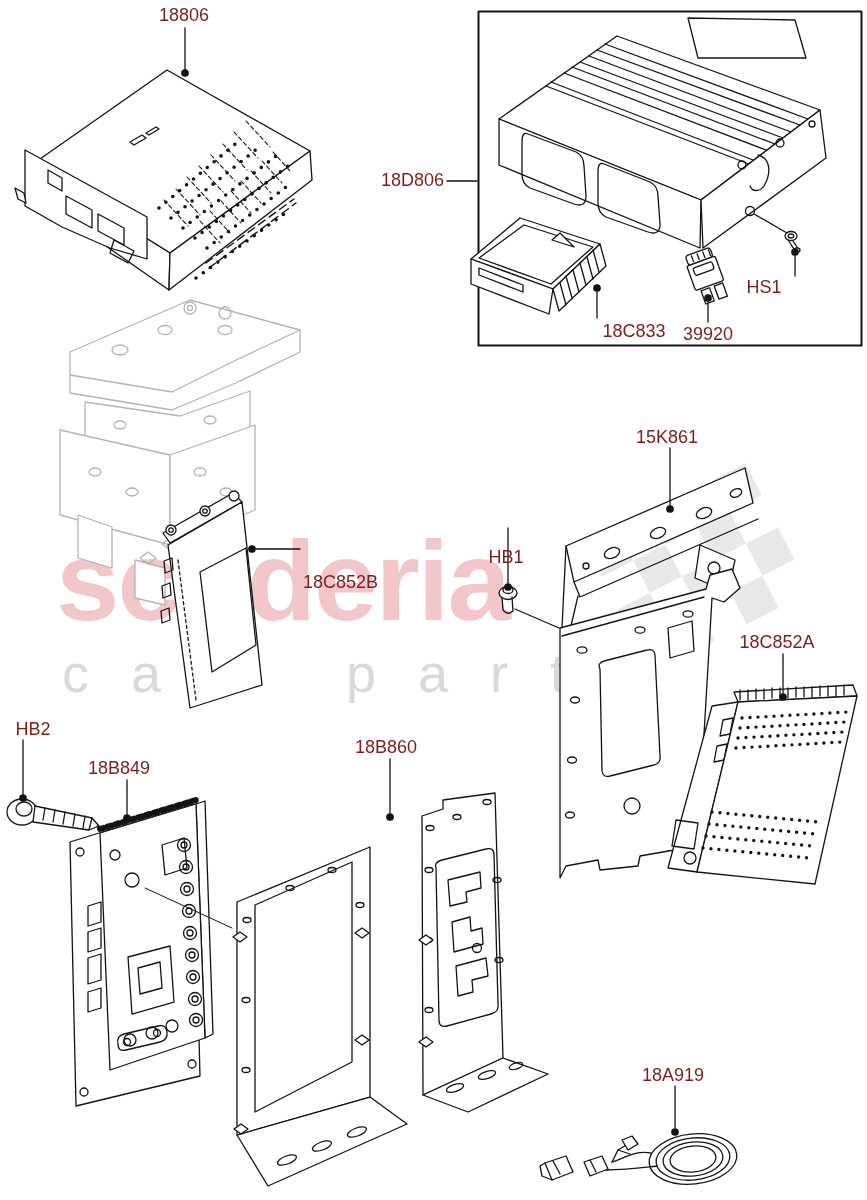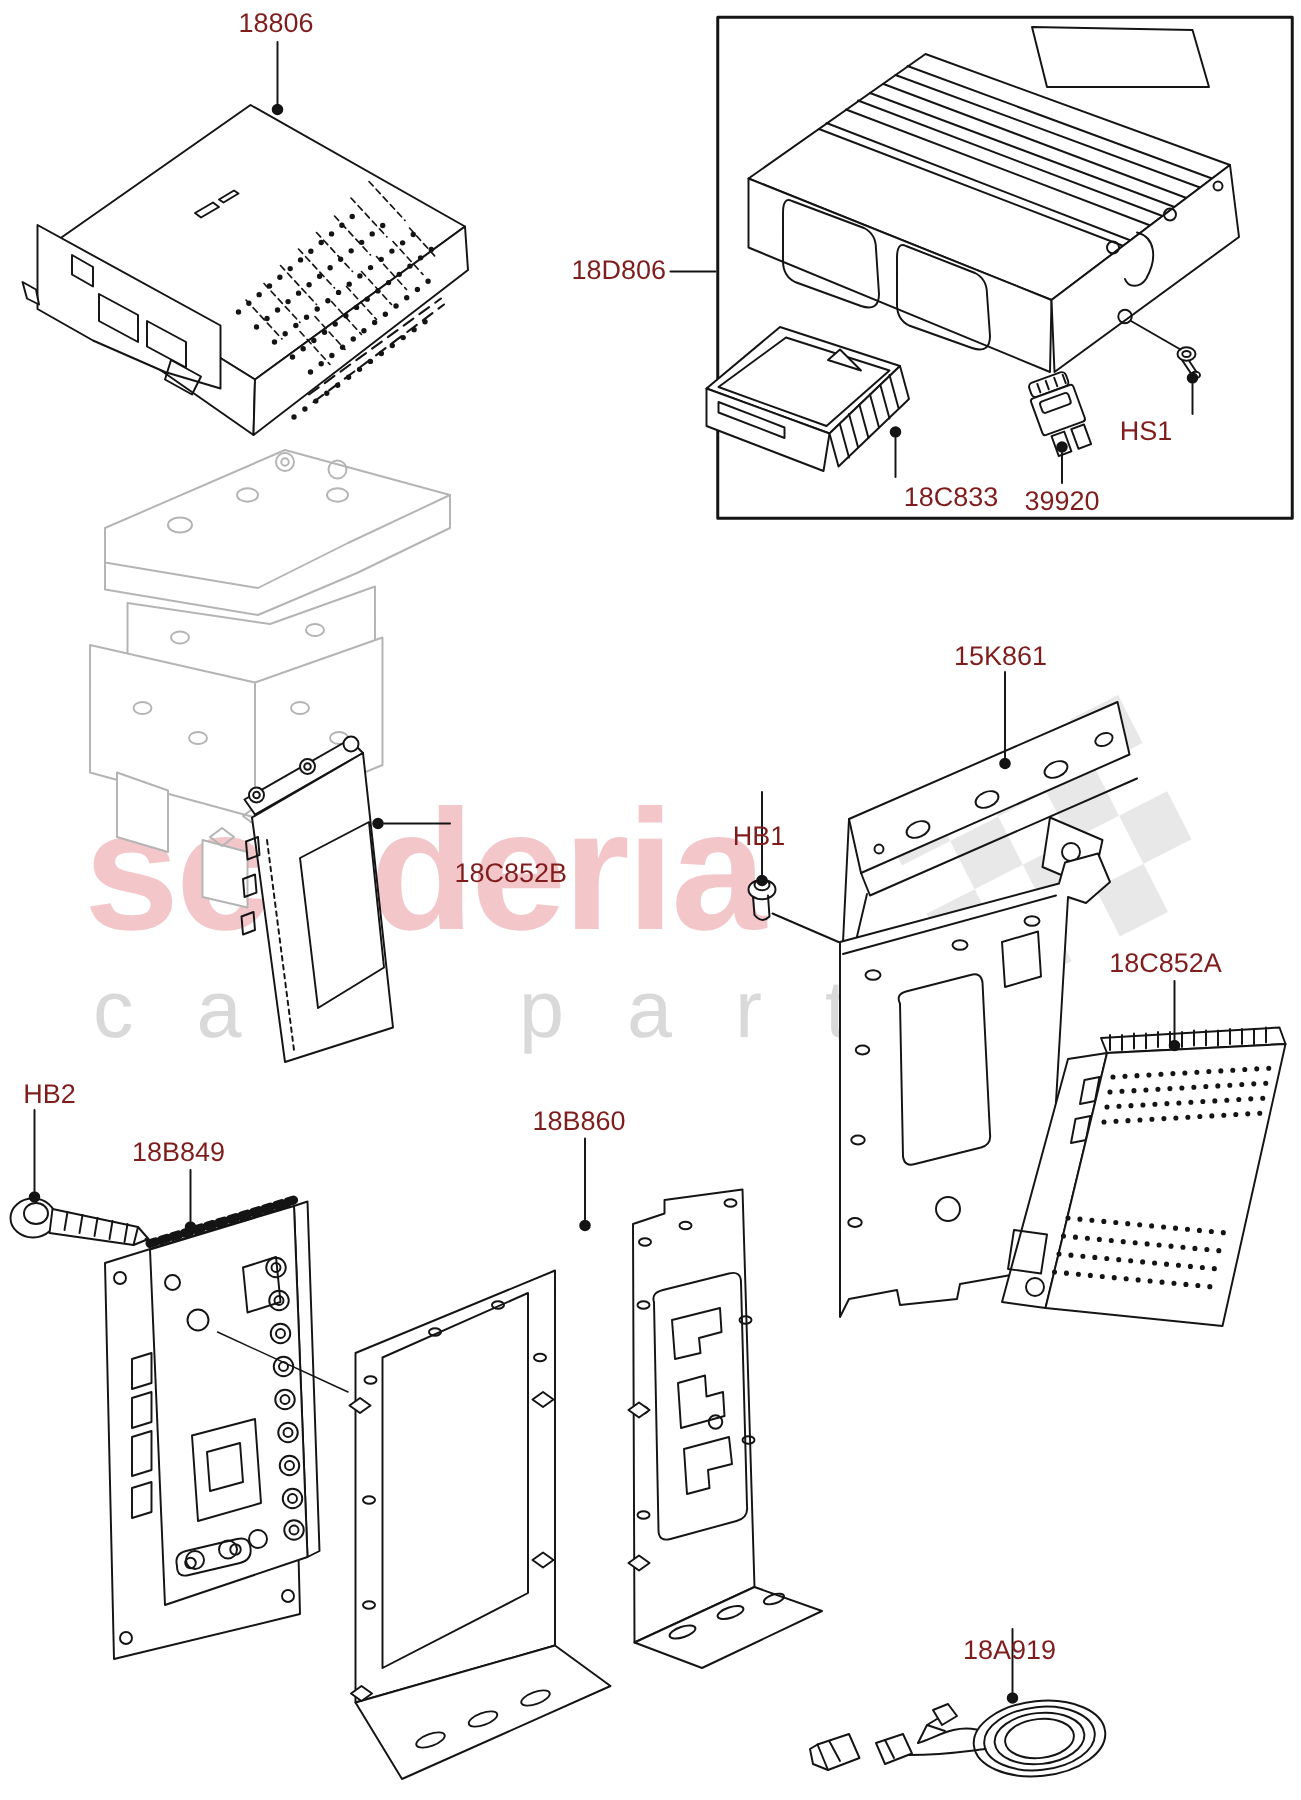--- a/index.html
+++ b/index.html
@@ -361,14 +361,14 @@
   <div class="plabel" style="left:592px;top:322px;margin-left:42px;">18C833</div>
   <div class="plabel" style="left:708px;top:325px;">39920</div>
   <div class="plabel" style="left:764px;top:278px;">HS1</div>
   <div class="plabel" style="left:667px;top:428px;">15K861</div>
   <div class="plabel" style="left:506px;top:508px;margin-top:40px;">HB1</div>
   <div class="plabel la" style="left:303px;top:540px;margin-top:33px;">18C852B</div>
   <div class="plabel" style="left:777px;top:633px;">18C852A</div>
   <div class="plabel" style="left:33px;top:720px;">HB2</div>
   <div class="plabel" style="left:119px;top:759px;">18B849</div>
   <div class="plabel" style="left:386px;top:738px;">18B860</div>
-  <div class="plabel" style="left:673px;top:1066px;margin-top:25px;">18A919</div>
+  <div class="plabel" style="left:673px;top:1066px;">18A919</div>
 </div>
 
 </body></html>

